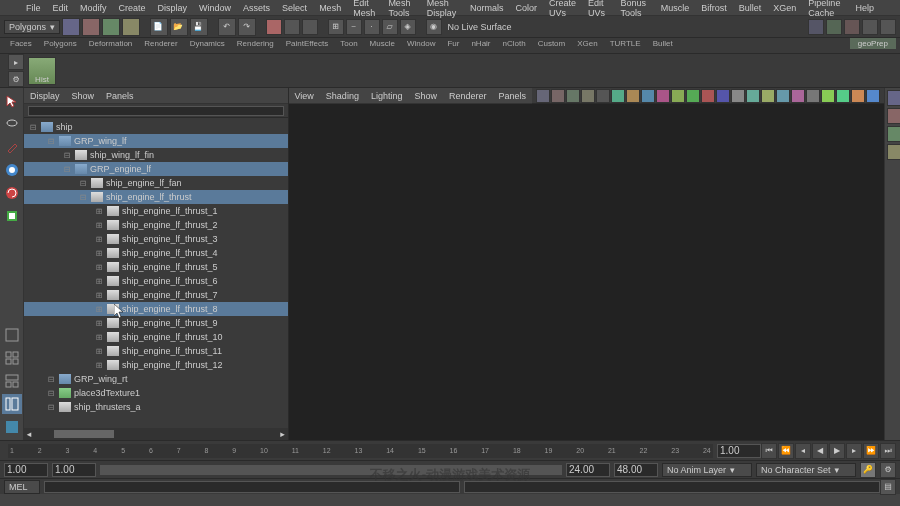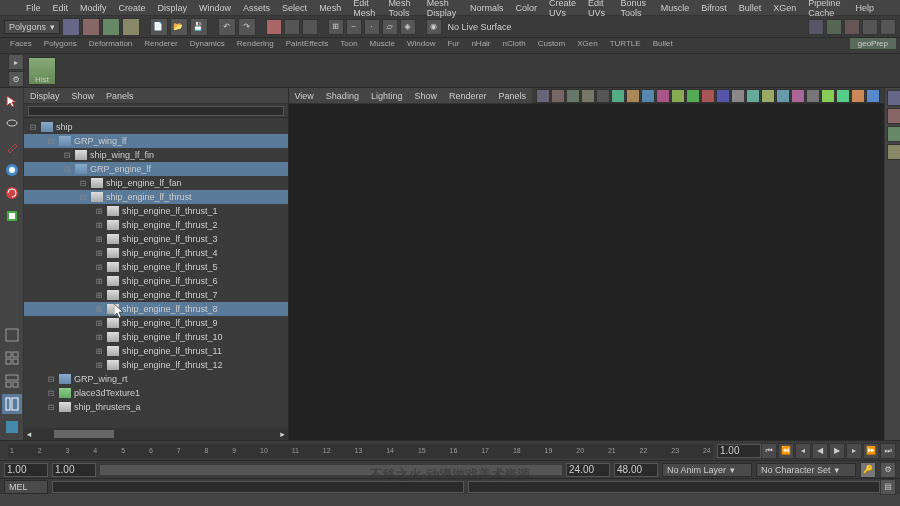--- a/index.html
+++ b/index.html
@@ -493,21 +493,21 @@
     </div>
   <div class="dropdown" style="width:100px">
       <span>No Character Set</span>
       <span>▾</span>
     </div>
   <div class="icon-btn sm" style="background:#777">🔑</div>
   <div class="icon-btn sm">⚙</div>
 </div>
 
 <div class="cmd-row">
-  <div class="dropdown" style="width:44px">
+  <div class="dropdown" style="width:36px">
       <span>MEL</span>
     </div>
   <div style="flex:1;height:12px;background:#2a2a2a;border:1px solid #555;margin:0 4px"></div>
   <div style="flex:1;height:12px;background:#2a2a2a;border:1px solid #555"></div>
   <div class="icon-btn sm">▤</div>
 </div>
 
 <div class="watermark">
   <div>不移之火-动漫游戏美术资源</div>
 </div>

